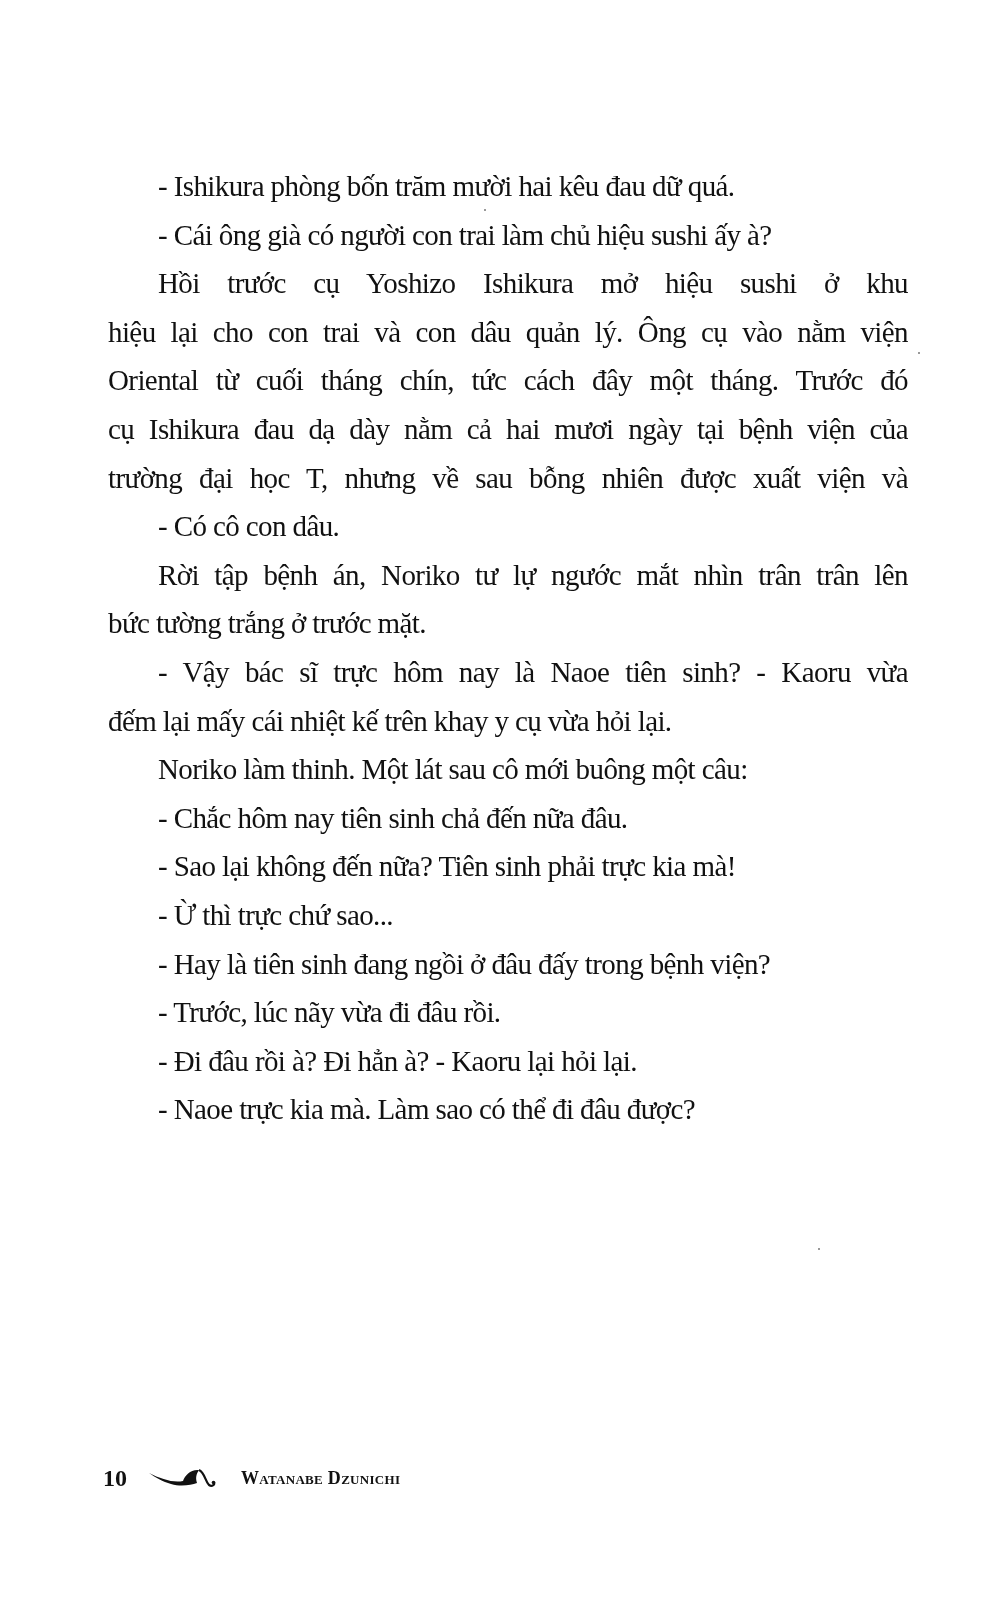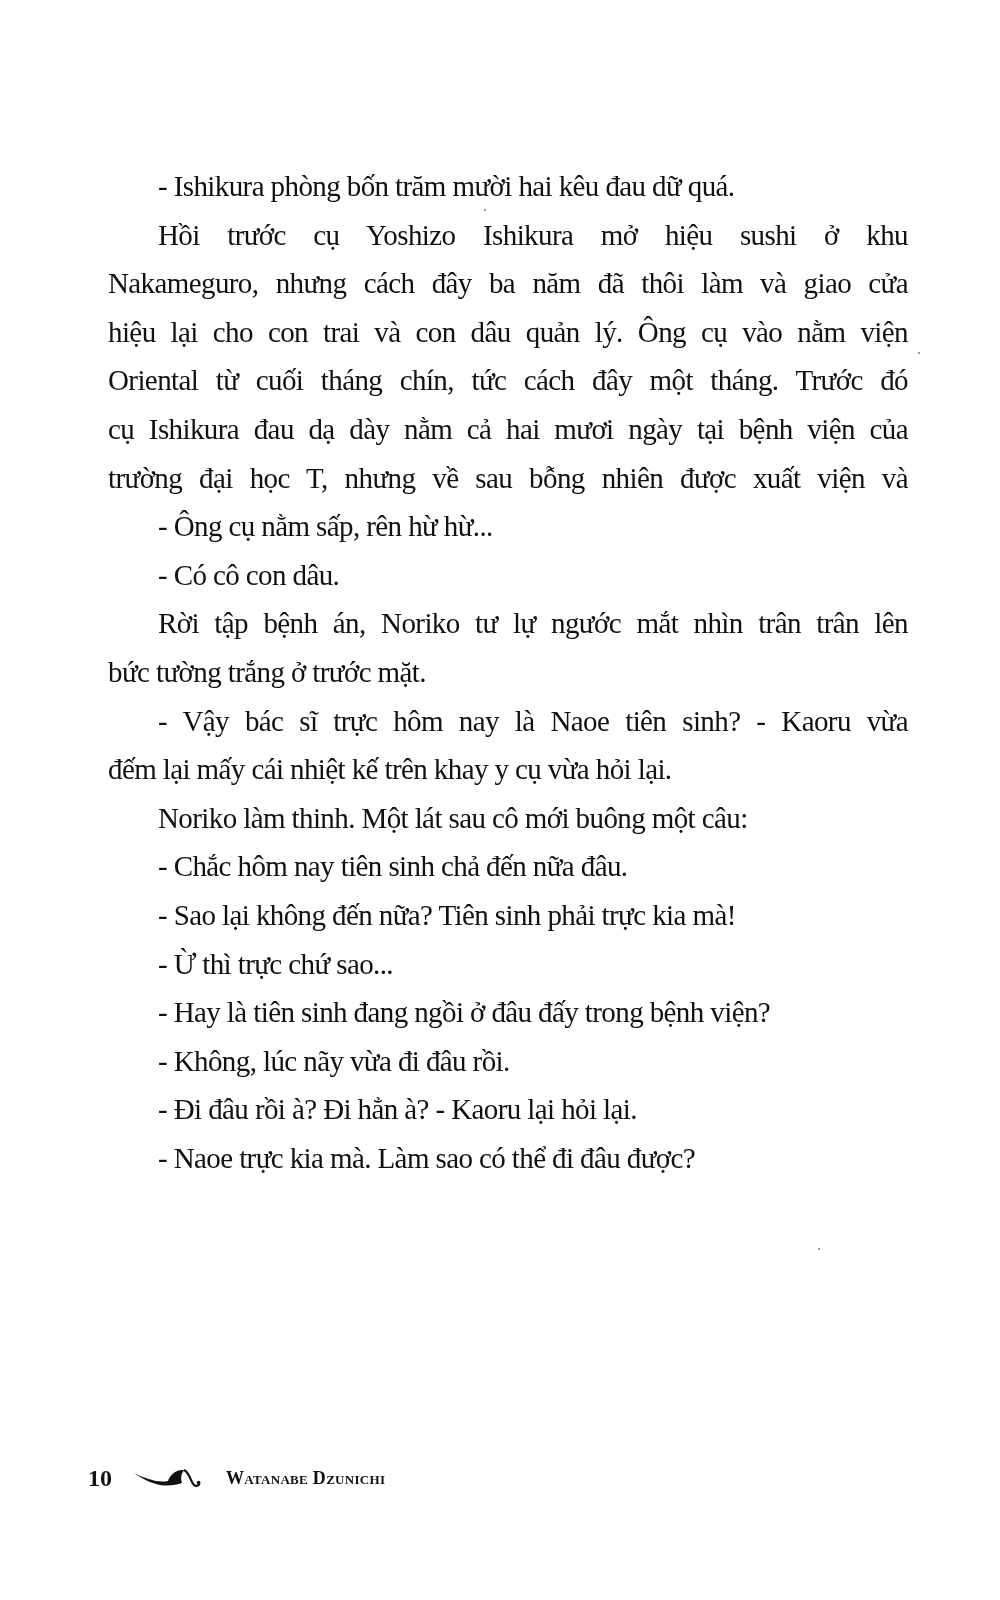--- a/index.html
+++ b/index.html
@@ -36,21 +36,21 @@
   }
   .line.indent { padding-left: 50px; }
   .line.justify {
     text-align: justify;
     text-align-last: justify;
     white-space: normal;
     overflow: hidden;
   }
   .footer {
     position: absolute;
-    left: 88px;
+    left: 103px;
     top: 1458px;
     height: 40px;
     display: flex;
     align-items: center;
   }
   .page-number {
     font-size: 24px;
     font-weight: bold;
     width: 44px;
   }
@@ -72,38 +72,37 @@
     border-radius: 1px;
   }
 </style>
 </head>
 <body>
 
 <div class="page">
 
   <div class="text-block">
     <div class="line indent">- Ishikura phòng bốn trăm mười hai kêu đau dữ quá.</div>
+    <div class="line indent">- Cái ông già có người con trai làm chủ hiệu sushi ấy à?</div>
     <div class="line indent justify">Hồi trước cụ Yoshizo Ishikura mở hiệu sushi ở khu</div>
-    <div class="line justify">Nakameguro, nhưng cách đây ba năm đã thôi làm và giao cửa</div>
     <div class="line justify">hiệu lại cho con trai và con dâu quản lý. Ông cụ vào nằm viện</div>
     <div class="line justify">Oriental từ cuối tháng chín, tức cách đây một tháng. Trước đó</div>
     <div class="line justify">cụ Ishikura đau dạ dày nằm cả hai mươi ngày tại bệnh viện của</div>
     <div class="line justify">trường đại học T, nhưng về sau bỗng nhiên được xuất viện và</div>
-    <div class="line indent">- Ông cụ nằm sấp, rên hừ hừ...</div>
     <div class="line indent">- Có cô con dâu.</div>
     <div class="line indent justify">Rời tập bệnh án, Noriko tư lự ngước mắt nhìn trân trân lên</div>
     <div class="line">bức tường trắng ở trước mặt.</div>
     <div class="line indent justify">- Vậy bác sĩ trực hôm nay là Naoe tiên sinh? - Kaoru vừa</div>
     <div class="line">đếm lại mấy cái nhiệt kế trên khay y cụ vừa hỏi lại.</div>
     <div class="line indent">Noriko làm thinh. Một lát sau cô mới buông một câu:</div>
     <div class="line indent">- Chắc hôm nay tiên sinh chả đến nữa đâu.</div>
     <div class="line indent">- Sao lại không đến nữa? Tiên sinh phải trực kia mà!</div>
     <div class="line indent">- Ừ thì trực chứ sao...</div>
     <div class="line indent">- Hay là tiên sinh đang ngồi ở đâu đấy trong bệnh viện?</div>
-    <div class="line indent">- Không, lúc nãy vừa đi đâu rồi.</div>
+    <div class="line indent">- Trước, lúc nãy vừa đi đâu rồi.</div>
     <div class="line indent">- Đi đâu rồi à? Đi hẳn à? - Kaoru lại hỏi lại.</div>
     <div class="line indent">- Naoe trực kia mà. Làm sao có thể đi đâu được?</div>
   </div>
 
   <div class="speck" style="left:484px;top:209px;"></div>
   <div class="speck" style="left:918px;top:352px;"></div>
   <div class="speck" style="left:818px;top:1248px;"></div>
 
   <div class="footer">
     <span class="page-number">10</span>

